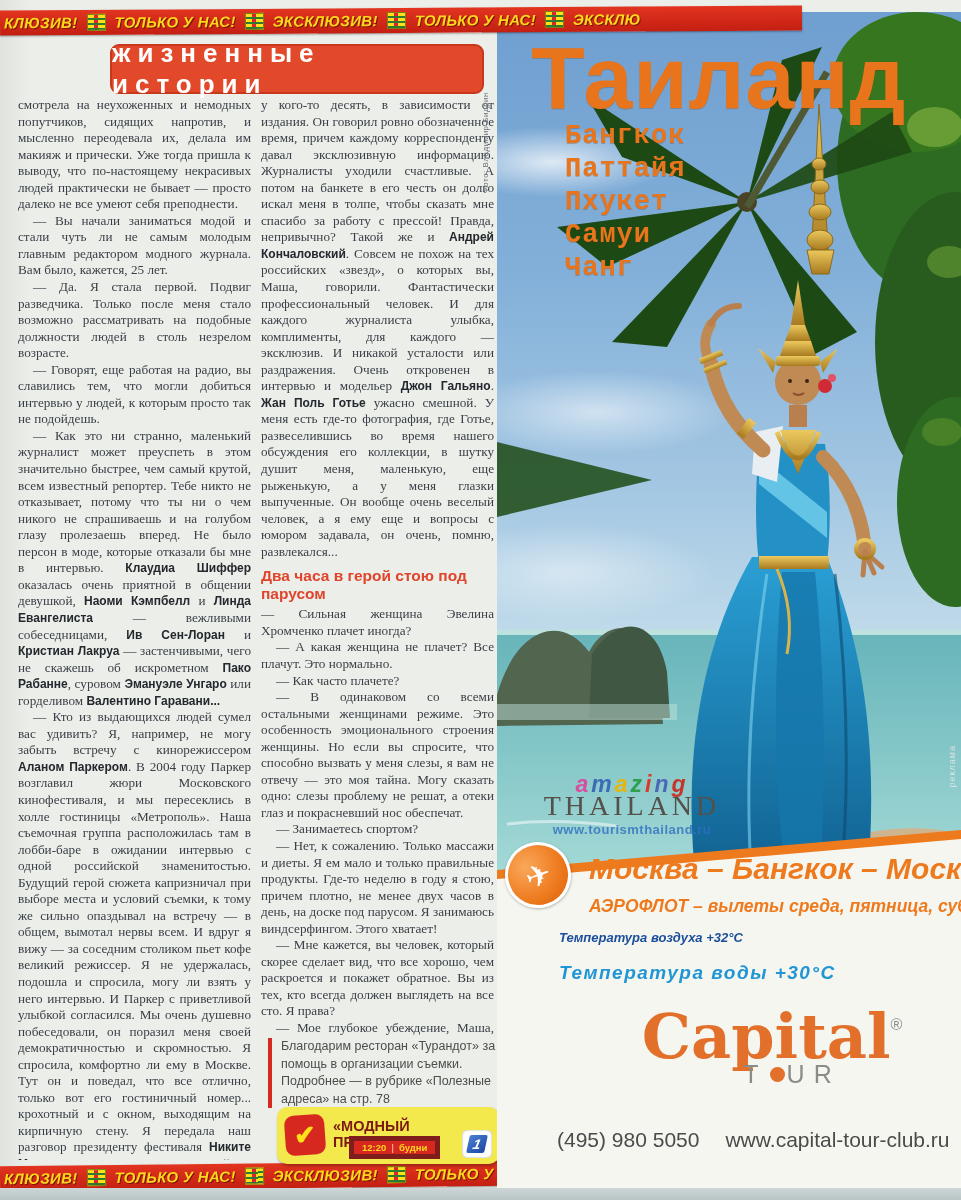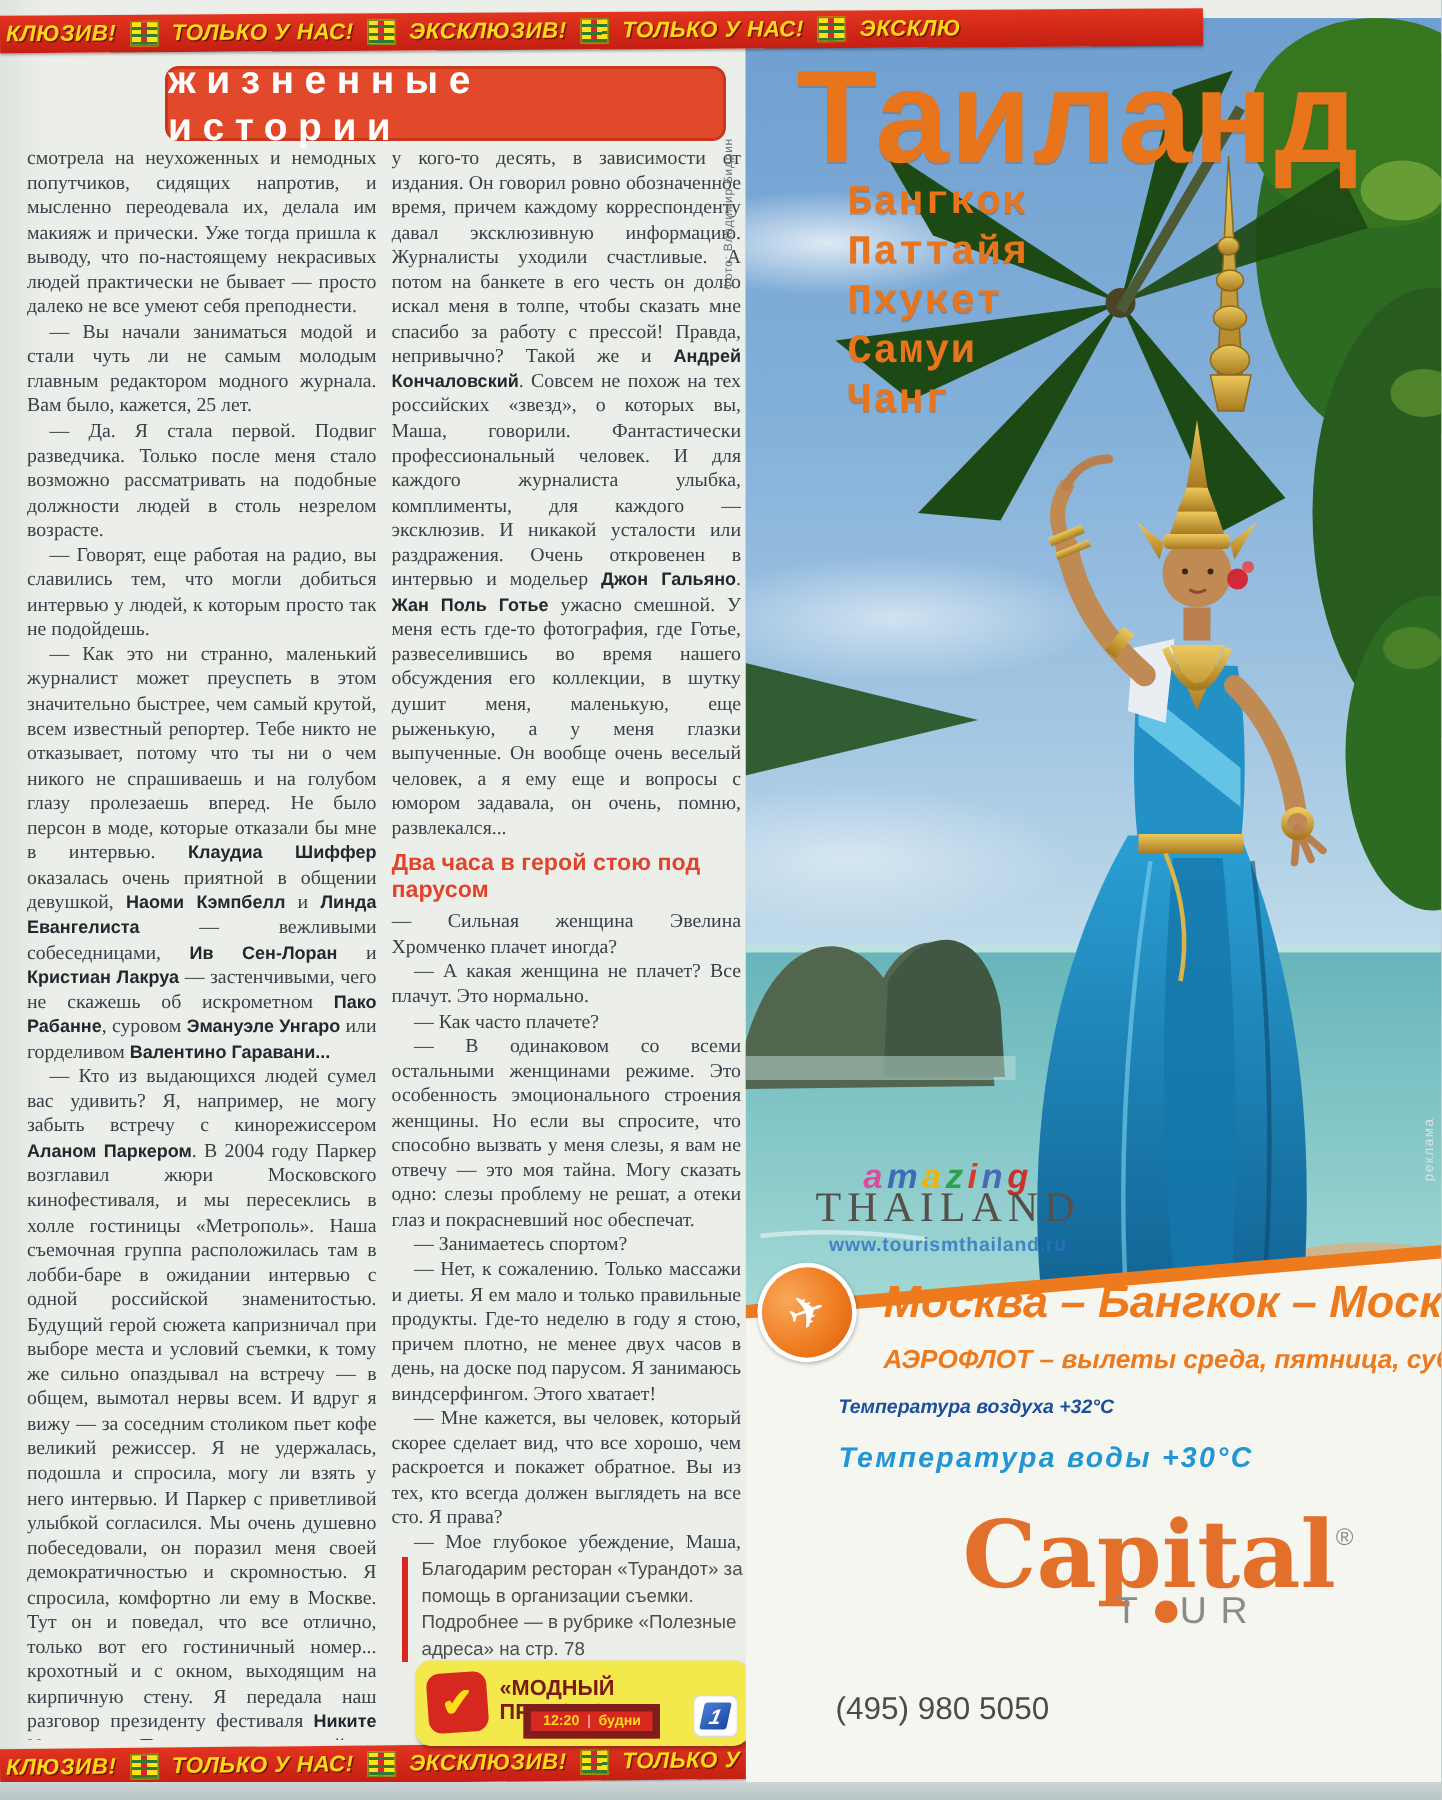--- a/index.html
+++ b/index.html
@@ -232,20 +232,21 @@
     <div class="capital">
       <div class="cap-main"><span>Capital</span><span class="reg">®</span></div>
       <div class="cap-sub">
           <span>T</span>
           <span class="cap-dot"></span>
           <span>UR</span>
         </div>
     </div>
     <div class="contact">
       <span>(495) 980 5050</span>
+      <span class="site">www.capital-tour-club.ru</span>
     </div>
   </div>
 
   <div class="banner banner-top">
       <span class="b-txt">КЛЮЗИВ!</span>
       <span class="b-stamp"></span>
       <span class="b-txt">ТОЛЬКО У НАС!</span>
       <span class="b-stamp"></span>
       <span class="b-txt">ЭКСКЛЮЗИВ!</span>
       <span class="b-stamp"></span>

